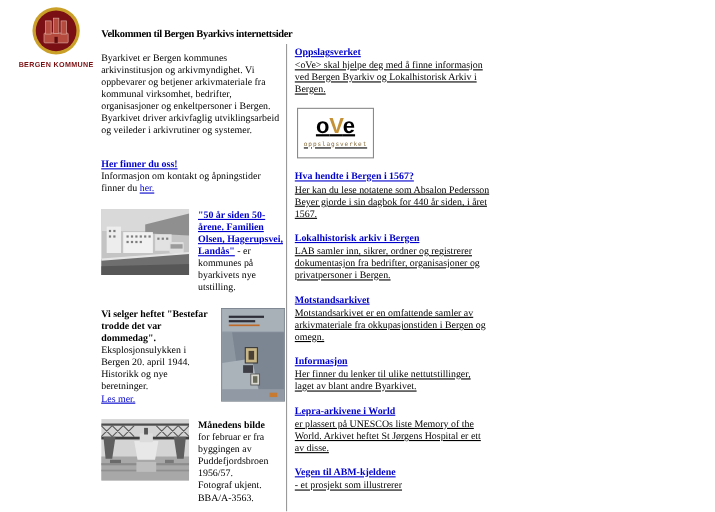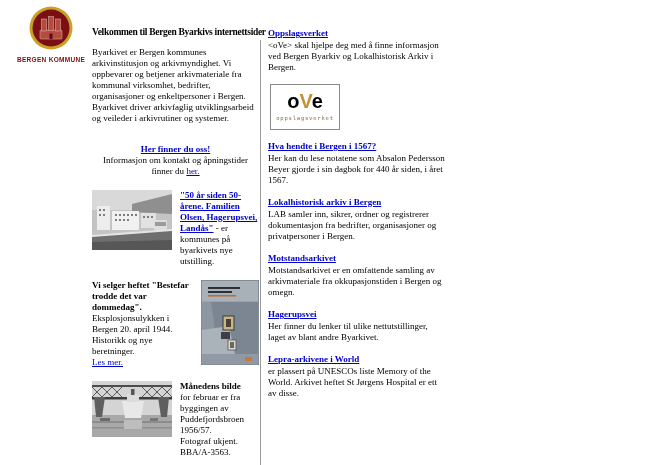--- a/index.html
+++ b/index.html
@@ -18,28 +18,28 @@
   #logo-block { position: absolute; left: 16px; top: 6px; width: 70px; text-align: center; }
   #logo-label {
     font-family: "Liberation Sans", sans-serif;
     font-size: 6.5px; font-weight: bold; letter-spacing: 0.3px;
     color: #7b1013; margin-top: 3px; white-space: nowrap; line-height: 8px;
   }
 
   
   #left-col  { position: absolute; left: 92px;  top: 26px; width: 167px; }
   #divider   { position: absolute; left: 260px; top: 40px; width: 1px; height: 425px; background: #9a9a9a; }
-  #right-col { position: absolute; left: 268px; top: 28px; width: 177px; }
+  #right-col { position: absolute; left: 268px; top: 42px; width: 177px; text-decoration: underline; }
 
   #page-title {
     font-size: 9.5px; line-height: 12px; font-weight: bold;
     white-space: nowrap; letter-spacing: -0.3px; margin: 0 0 9px 0;
   }
   #intro { margin-bottom: 20px; }
-  .para-block { margin-bottom: 12px; text-align: center; }
+  .para-block { margin-bottom: 12px; }
 
   .row { display: flex; column-gap: 8px; margin-top: 13px; }
   .row svg { display: block; flex: none; }
   .row .txt { flex: 1; min-width: 0; }
   .sec-title-black { font-weight: bold; }
 
   .section { margin-bottom: 11px; }
   .section-title { font-weight: bold; display: inline-block; margin-bottom: 1px; }
 
   #ove-box {
@@ -193,27 +193,31 @@
     <div>Her kan du lese notatene som Absalon Pedersson Beyer gjorde i sin dagbok for 440 år siden, i året 1567.</div>
   </div>
 
   <div class="section">
     <a class="section-title">Lokalhistorisk arkiv i Bergen</a>
     <div>LAB samler inn, sikrer, ordner og registrerer dokumentasjon fra bedrifter, organisasjoner og privatpersoner i Bergen.</div>
   </div>
 
   <div class="section">
     <a class="section-title">Motstandsarkivet</a>
-    <div>Motstandsarkivet er en omfattende samling av arkivmateriale fra okkupasjonstiden i Bergen og omegn.</div>
-  </div>
-
-  <div class="section">
-    <a class="section-title">Hagerupsvei</a>
+    <div>Motstandsarkivet er en omfattende samler av arkivmateriale fra okkupasjonstiden i Bergen og omegn.</div>
+  </div>
+
+  <div class="section">
+    <a class="section-title">Informasjon</a>
     <div>Her finner du lenker til ulike nettutstillinger, laget av blant andre Byarkivet.</div>
   </div>
 
   <div class="section">
     <a class="section-title">Lepra-arkivene i World</a>
     <div>er plassert på UNESCOs liste Memory of the World. Arkivet heftet St Jørgens Hospital er ett av disse.</div>
   </div>
 
+  <div class="section">
+    <a class="section-title">Vegen til ABM-kjeldene</a>
+    <div>- et prosjekt som illustrerer</div>
+  </div>
 
 </div>
 
 </body></html>

